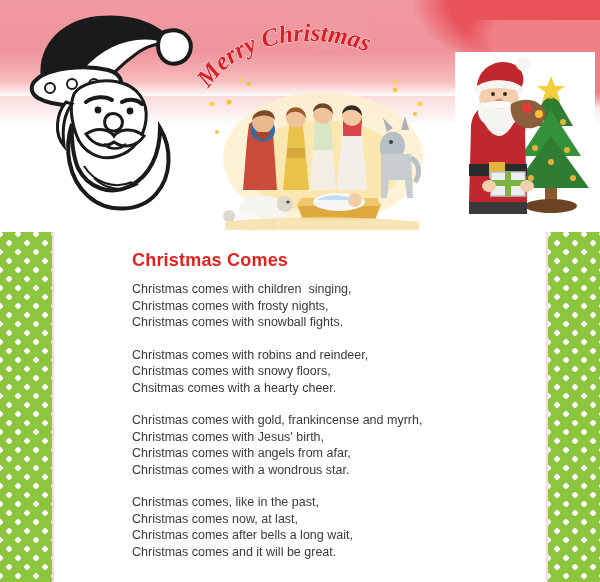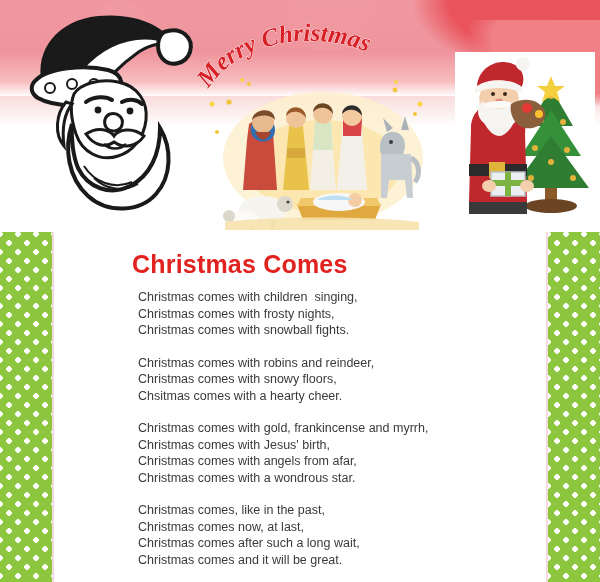--- a/index.html
+++ b/index.html
@@ -143,40 +143,39 @@
     height: 350px;
     background: #ffffff;
     border-left: 2px solid #f6d9df;
     border-right: 2px solid #f6d9df;
     box-sizing: border-box;
   }
 
   .poem-title {
     margin: 0;
     padding: 18px 0 10px 78px;
-    font-size: 25px;
+    font-size: 18px;
     font-weight: bold;
     color: #e2221f;
     font-family: "Liberation Sans", sans-serif;
     letter-spacing: 0.2px;
   }
 
   .poem-body {
     padding: 0 0 0 78px;
     color: #3a3a3a;
     font-size: 12.5px;
     line-height: 16.5px;
   }
   .stanza {
     margin: 0 0 16px 0;
   }
   .stanza .line {
     display: block;
     white-space: pre;
-    margin-left: 6px;
   }
 </style>
 </head>
 <body>
 
 <div class="page">
 
   <div class="dots-left"></div>
   <div class="dots-right"></div>
 
@@ -391,20 +390,20 @@
       </p>
       <p class="stanza">
         <span class="line">Christmas comes with gold, frankincense and myrrh,</span>
         <span class="line">Christmas comes with Jesus' birth,</span>
         <span class="line">Christmas comes with angels from afar,</span>
         <span class="line">Christmas comes with a wondrous star.</span>
       </p>
       <p class="stanza">
         <span class="line">Christmas comes, like in the past,</span>
         <span class="line">Christmas comes now, at last,</span>
-        <span class="line">Christmas comes after such a long wait,</span>
+        <span class="line">Christmas comes after bells a long wait,</span>
         <span class="line">Christmas comes and it will be great.</span>
       </p>
     </div>
 
   </div>
 
 </div>
 
 </body></html>

